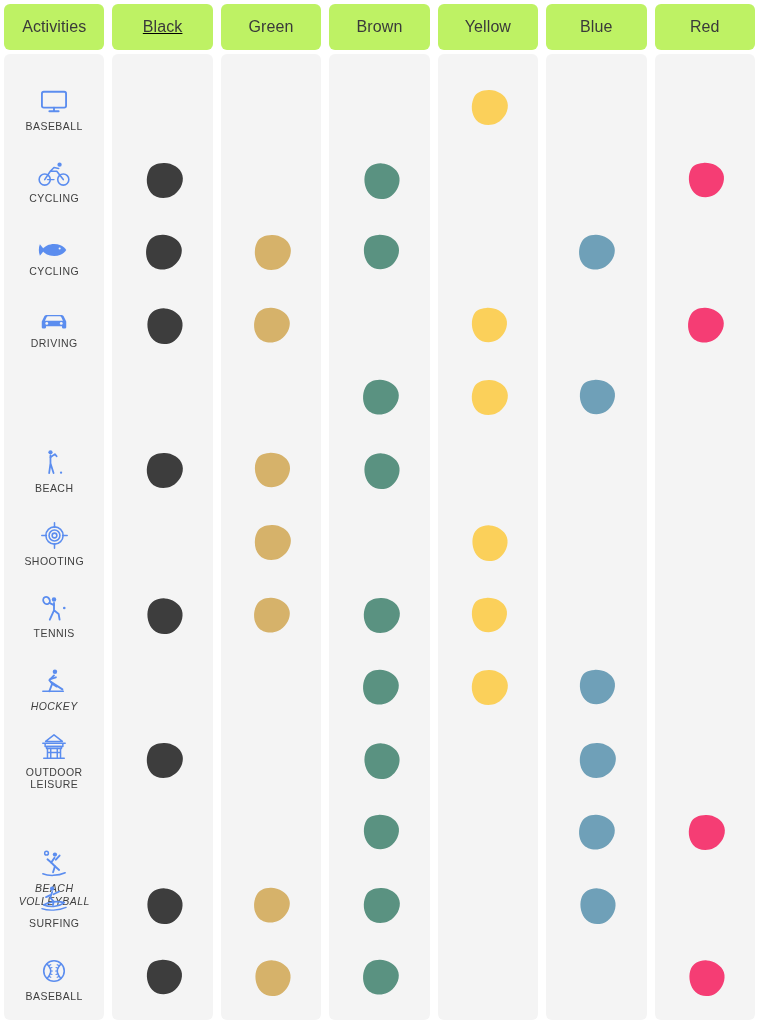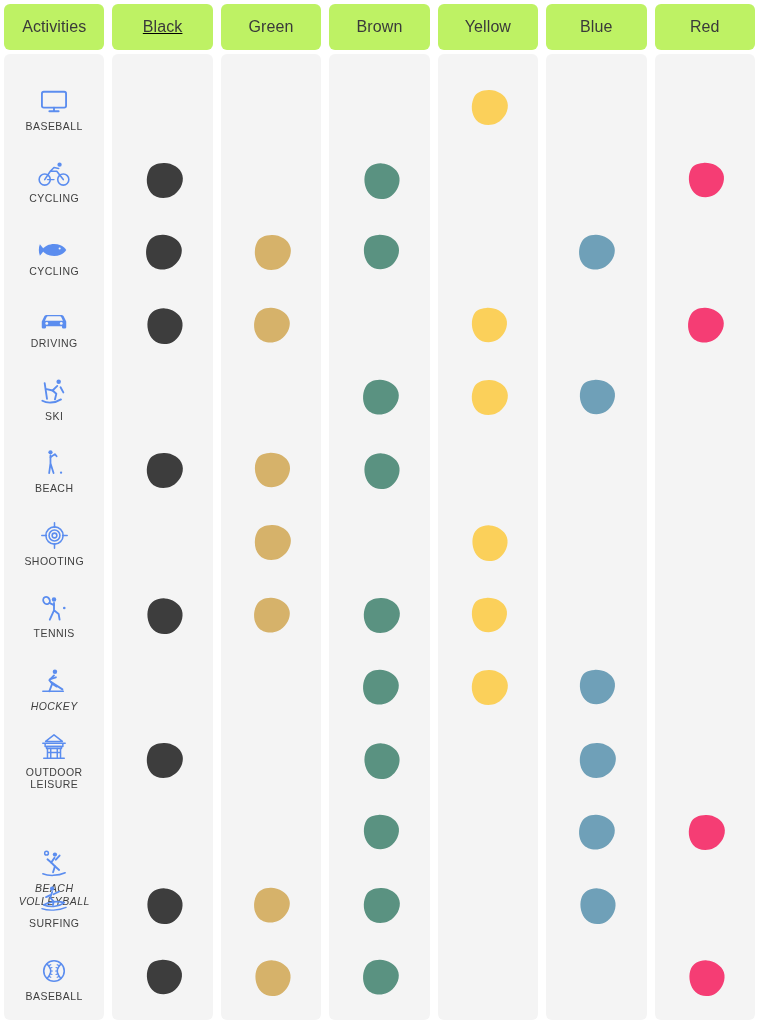--- a/index.html
+++ b/index.html
@@ -195,33 +195,20 @@
         <div class="activity-icon">
           <svg viewBox="0 0 34 22" width="32" height="21" fill="#5b8def">
             <path d="M4 11l2.6-5.4C7.1 4.6 8.1 4 9.2 4h15.6c1.1 0 2.1.6 2.6 1.6L30 11v6.2c0 .7-.6 1.3-1.3 1.3h-1.9c-.7 0-1.3-.6-1.3-1.3V16H8.5v1.2c0 .7-.6 1.3-1.3 1.3H5.3C4.6 18.5 4 17.9 4 17.2V11z"></path>
             <path d="M7.4 10.2l1.9-4c.2-.5.7-.8 1.2-.8h12.9c.5 0 1 .3 1.2.8l1.9 4H7.4z" fill="#f4f4f4"></path>
             <circle cx="9.3" cy="13" r="1.5" fill="#f4f4f4"></circle>
             <circle cx="24.7" cy="13" r="1.5" fill="#f4f4f4"></circle>
           </svg>
         </div>
         <div class="activity-label" style="color: rgb(64, 64, 64);">DRIVING</div>
       </div>
-      <div class="activity-cell" style="width: 100.429px; top: 308px; height: 72.5px;">
-        <div class="activity-icon">
-          <svg viewBox="0 0 34 30" width="32" height="28" fill="none" stroke="#5b8def" stroke-width="2" stroke-linecap="round" stroke-linejoin="round">
-            <circle cx="22" cy="5" r="2.4" fill="#5b8def" stroke="none"></circle>
-            <path d="M20.5 9.5l-5 5 4 3.5-1.5 6"></path>
-            <path d="M15.5 14.5L9 13"></path>
-            <path d="M24 11l3 5.5"></path>
-            <path d="M7 6.5l2.5 17"></path>
-            <path d="M4.5 25.5c4.5 2.5 13 3 20-1.5" stroke-width="2"></path>
-          </svg>
-        </div>
-        <div class="activity-label" style="color: rgb(64, 64, 64);">SKI</div>
-      </div>
       <div class="activity-cell" style="width: 100.429px; top: 380.5px; height: 72.5px;">
         <div class="activity-icon">
           <svg viewBox="0 0 34 32" width="30" height="29" fill="none" stroke="#5b8def" stroke-width="2" stroke-linecap="round" stroke-linejoin="round">
             <circle cx="13" cy="4.5" r="2.4" fill="#5b8def" stroke="none"></circle>
             <path d="M13 8v9l-1.5 11M13 17l3.5 11"></path>
             <path d="M13 10l5-3.5 2 2.5"></path>
             <circle cx="25" cy="27.5" r="1.3" fill="#5b8def" stroke="none"></circle>
           </svg>
         </div>
         <div class="activity-label" style="color: rgb(64, 64, 64);">BEACH</div>

